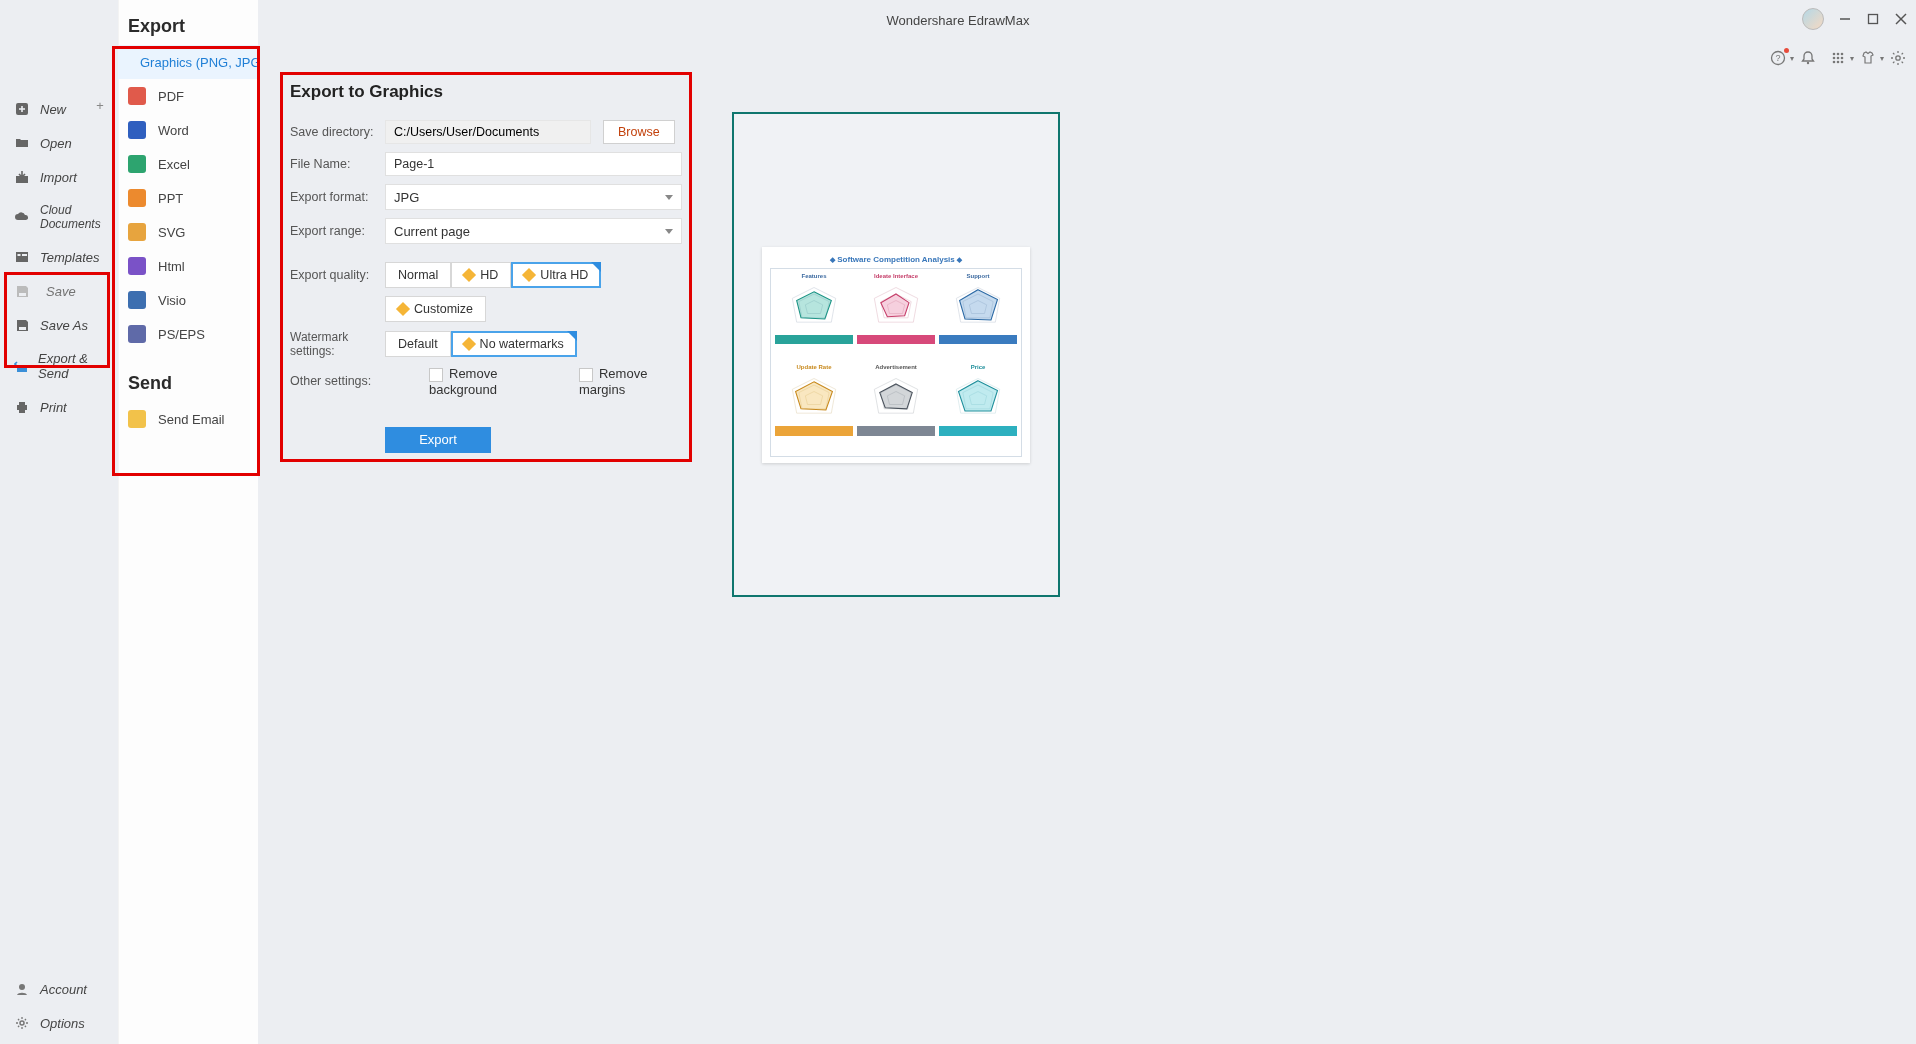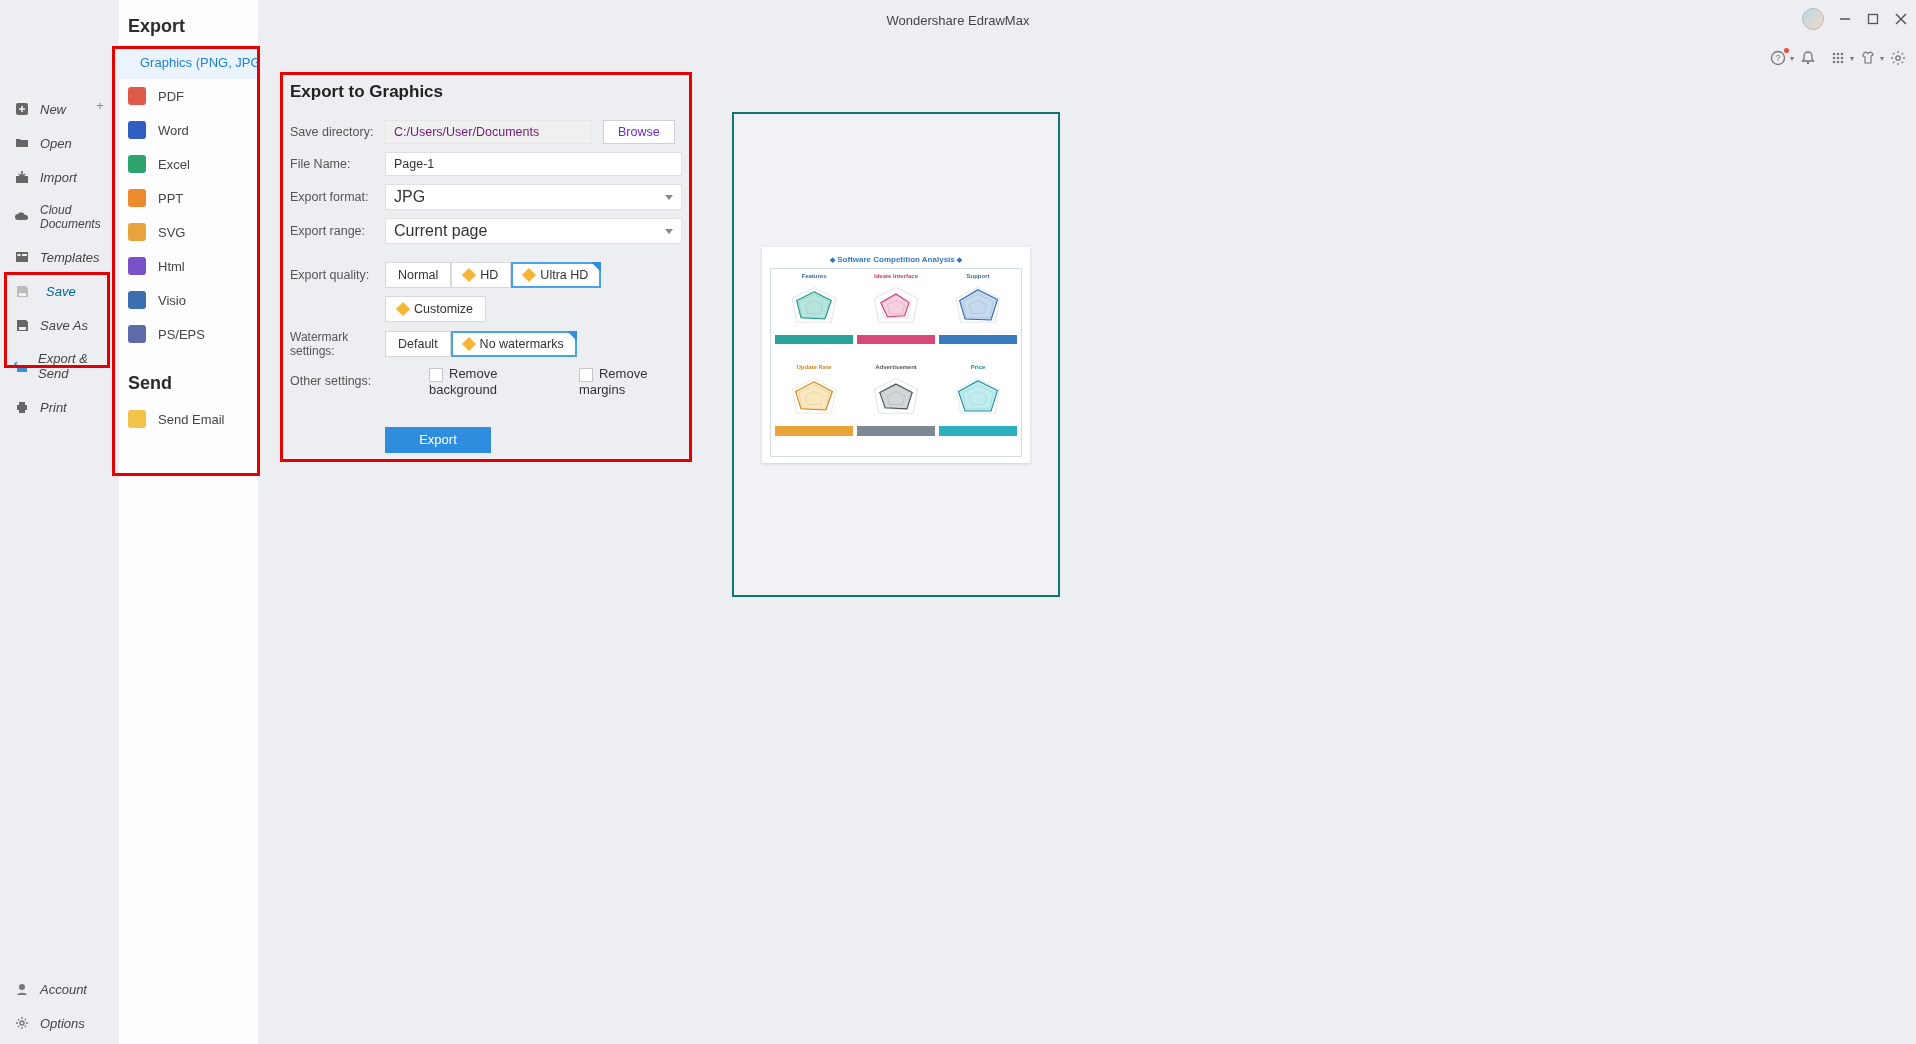--- a/index.html
+++ b/index.html
@@ -26,21 +26,21 @@
 
   
   .left-rail {
     position:absolute; left:0; top:0; bottom:0; width:118px; background:#eceef2;
     padding-top:92px;
     font-style:italic;
   }
   .rail-item {
     display:flex; align-items:center; gap:10px; padding:9px 6px 9px 14px; color:#444; cursor:pointer;
   }
-  .rail-item.disabled { color:#0369a1;gap:16px; }
+  .rail-item.disabled { color:#737373;gap:16px; }
   .rail-item .rail-icon { width:16px; height:16px; display:inline-flex; align-items:center; justify-content:center; }
   .rail-new-plus { position:absolute; left:96px; top:98px; color:#888; }
   .left-rail .bottom { position:absolute; bottom:4px; left:0; right:0; }
 
   
   .hl-rail-box { position:absolute; left:4px; top:272px; width:106px; height:96px; border:3px solid #e20000; pointer-events:none; }
 
   
   .export-col {
     position:absolute; left:118px; top:0; bottom:0; width:140px; background:#fdfdfd;
@@ -68,23 +68,23 @@
   
   .main { position:absolute; left:258px; top:0; right:0; bottom:0; }
 
   .hl-main-box { position:absolute; left:280px; top:72px; width:412px; height:390px; border:3px solid #e20000; pointer-events:none; }
 
   .form-panel { position:absolute; left:290px; top:82px; width:392px; }
   .form-title { font-size:17px; font-weight:700; color:#222; margin-bottom:18px; }
   .form-row { display:flex; align-items:center; margin-bottom:8px; }
   .form-label { width:95px; color:#555; font-size:12.5px; }
   .txt { flex:1; height:24px; border:1px solid #e0e0e0; background:#fff; padding:0 8px; font-size:12.5px; color:#333; }
-  .txt.disabled { background:#f0f0f0; color:#701a75; border-color:#e6e6e6; }
-  .btn { height:24px; padding:0 14px; border:1px solid #d0d0d0; background:#fff; font-size:12.5px; color:#6d28d9; cursor:pointer; }
-  .select { flex:1; height:24px; border:1px solid #e0e0e0; background:#fff; padding:12px 8px; font-size:16px; color:#333; display:flex; align-items:center; justify-content:space-between; cursor:pointer; }
+  .txt.disabled { background:#f0f0f0; color:#000000; border-color:#e6e6e6; }
+  .btn { height:24px; padding:0 14px; border:1px solid #d0d0d0; background:#fff; font-size:12.5px; color:#c2410c; cursor:pointer; }
+  .select { flex:1; height:24px; border:1px solid #e0e0e0; background:#fff; padding:12px 8px; font-size:13px; color:#333; display:flex; align-items:center; justify-content:space-between; cursor:pointer; }
   .caret-down { border-left:4px solid transparent; border-right:4px solid transparent; border-top:5px solid #888; }
 
   .quality-row, .wm-row { display:flex; flex:1; }
   .chip { height:26px; padding:0 12px; border:1px solid #d7d7d7; background:#fff; display:inline-flex; align-items:center; gap:6px; font-size:12.5px; color:#333; cursor:pointer; position:relative; }
   .chip.selected { border-color:#4aa3ea; box-shadow:0 0 0 1px #4aa3ea inset; }
   .diamond { width:10px; height:10px; background:#f5b537; transform:rotate(45deg); }
   .corner-flag { position:absolute; right:-1px; top:-1px; width:0; height:0; border-top:10px solid #2f8de0; border-left:10px solid transparent; }
 
   .check-row { display:flex; gap:28px; flex:1; align-items:center;padding-left:44px; }
   .fake-check { width:14px; height:14px; border:1px solid #c8c8c8; background:#fff; display:inline-block; margin-right:6px; vertical-align:middle; }

